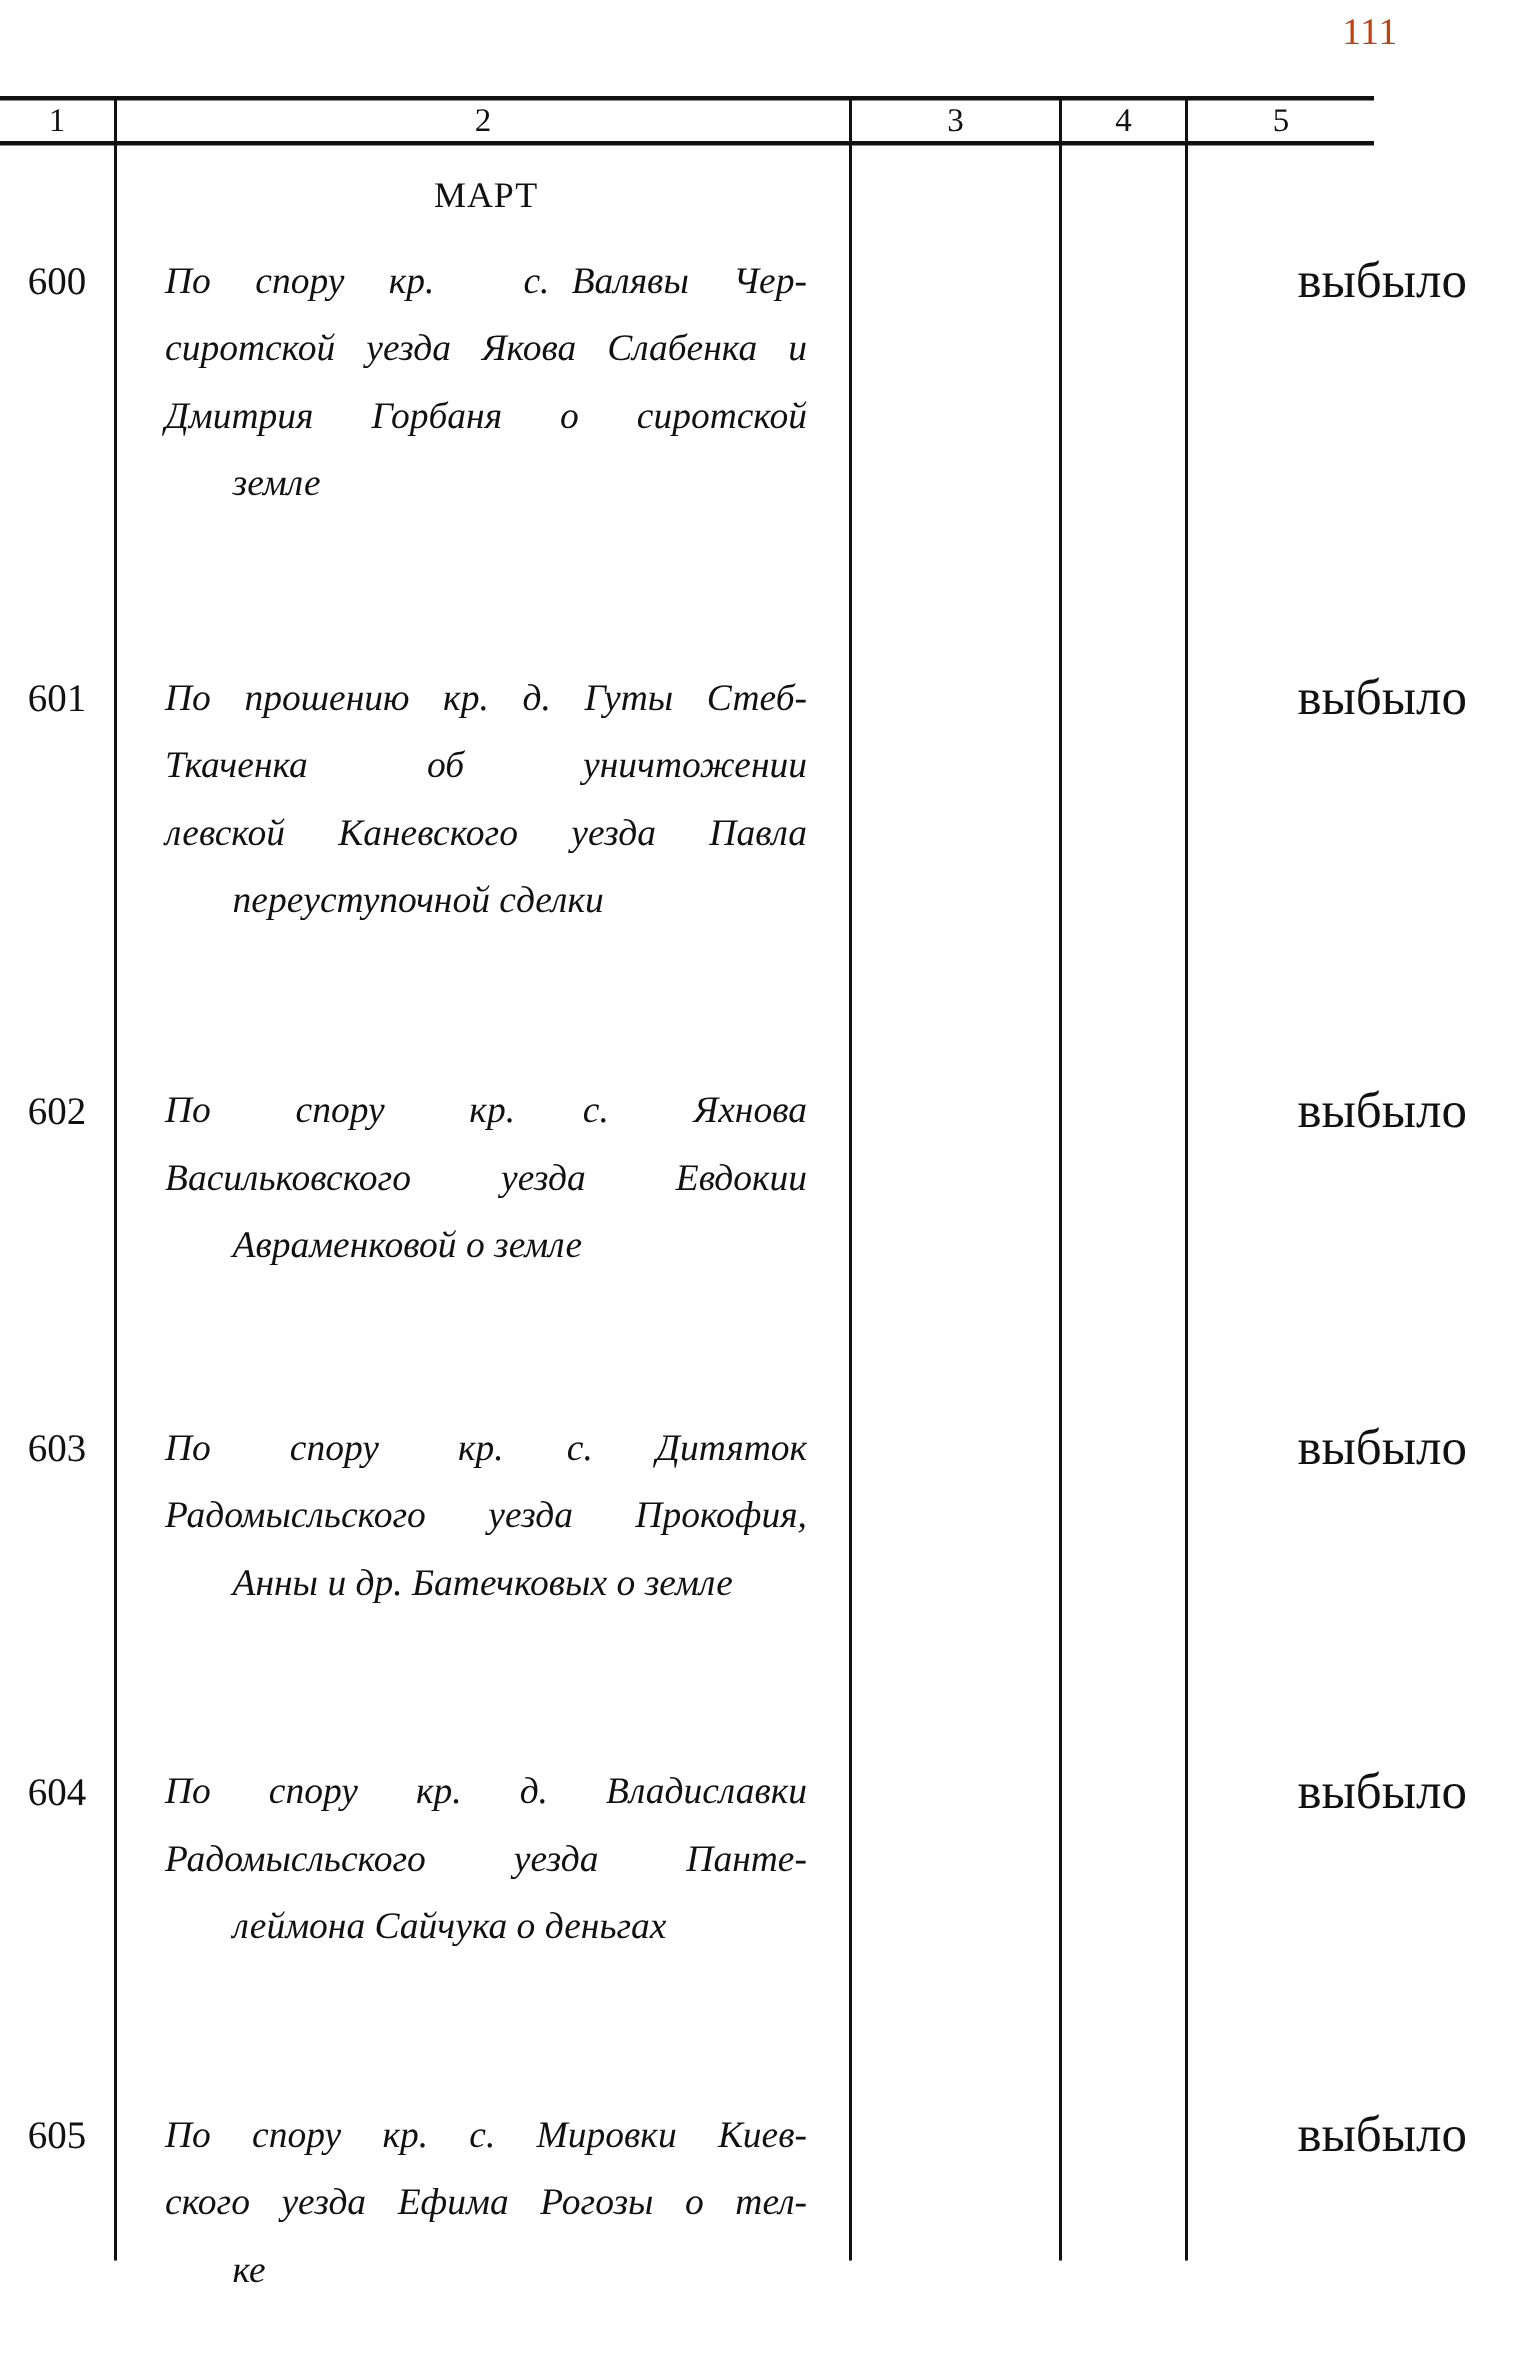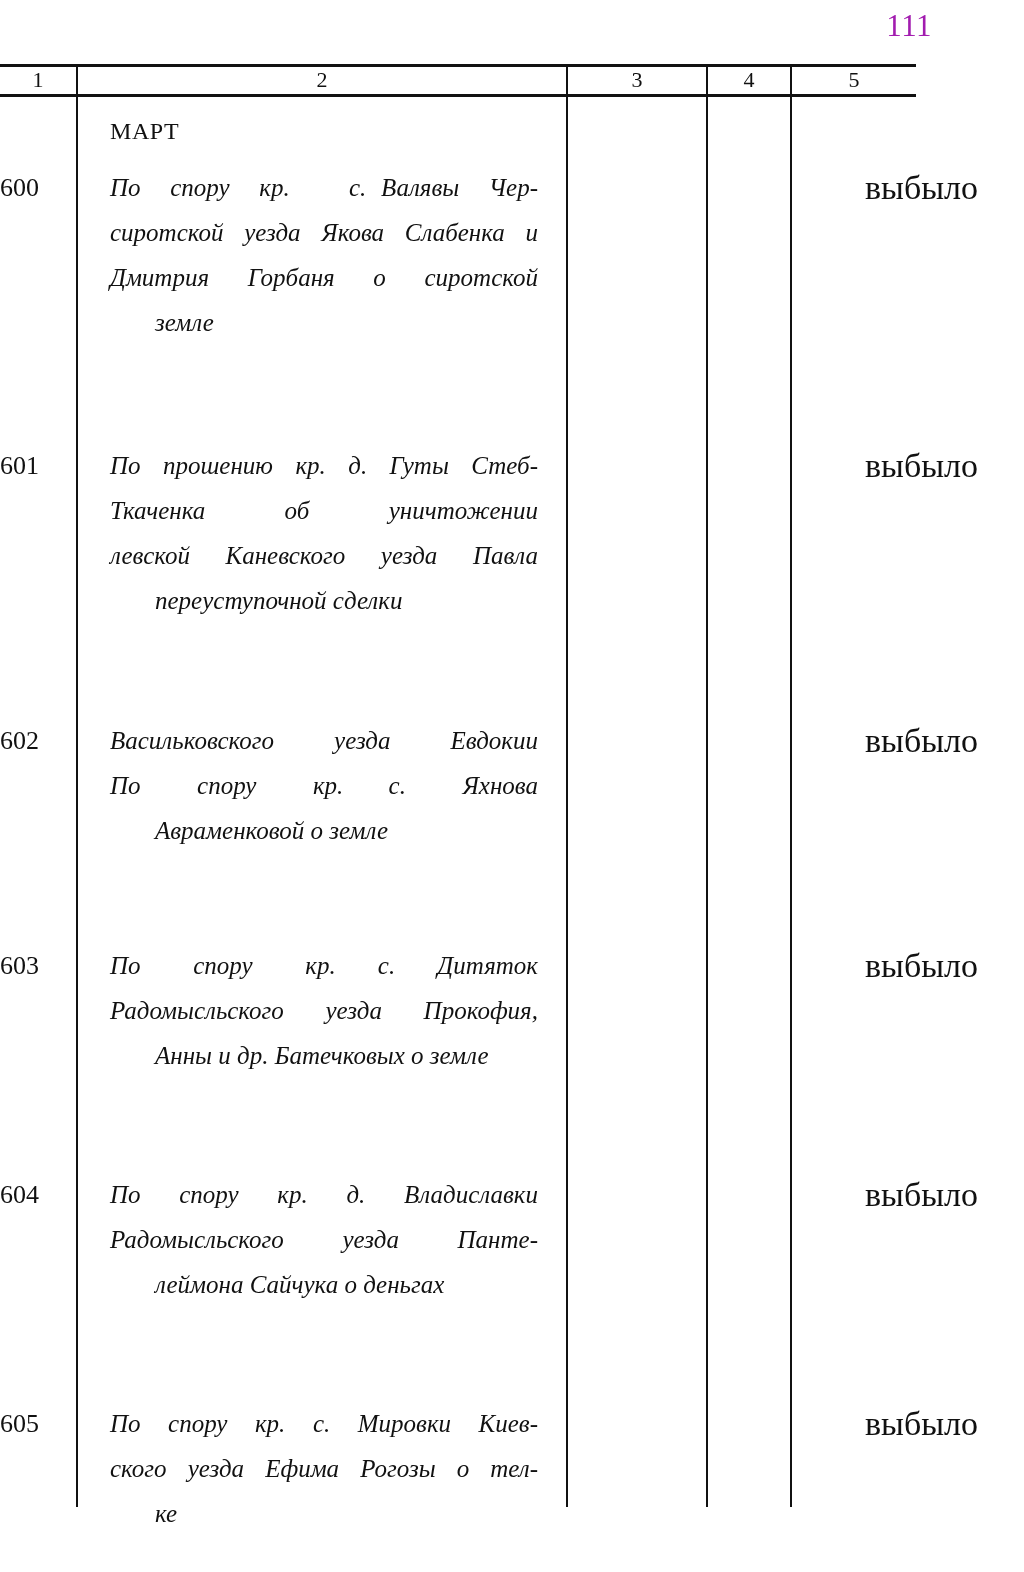--- a/index.html
+++ b/index.html
@@ -15,23 +15,23 @@
     font-family: "Liberation Serif", "DejaVu Serif", serif;
     color: #111111;
     overflow: hidden;
   }
 
   
   .page-number {
     position: absolute;
     top: 8px;
     right: 92px;
-    font-size: 31px;
+    font-size: 25px;
     letter-spacing: 0.5px;
-    color: #a21caf;
+    color: #c2410c;
   }
 
   
   .rule {
     position: absolute;
     background: #111111;
   }
   .h-rule-top {
     left: 0px;
     top: 64px;
@@ -70,36 +70,36 @@
   .ch-3 { left: 568px; width: 138px; }
   .ch-4 { left: 708px; width: 82px; }
   .ch-5 { left: 792px; width: 124px; }
 
   
   .month-heading {
     position: absolute;
     left: 110px;
     top: 118px;
     width: 428px;
-    text-align: left;
+    text-align: center;
     font-size: 24px;
     letter-spacing: 0.6px;
   }
 
   
   .row {
     position: absolute;
     left: 0;
     width: 1024px;
   }
   .row-num {
     position: absolute;
     left: 0px;
     width: 76px;
-    text-align: left;
+    text-align: center;
     font-size: 26px;
     line-height: 45px;
   }
   .row-desc {
     position: absolute;
     left: 110px;
     width: 428px;
     font-size: 25px;
     line-height: 45px;
     text-align: justify;
@@ -174,22 +174,22 @@
         <span class="desc-line">Ткаченка       об       уничтожении</span>
         <span class="desc-line">левской  Каневского  уезда  Павла</span>
         <span class="desc-line last">переуступочной сделки</span>
       </div>
     <div class="row-status">выбыло</div>
   </div>
 
   <div class="row r602">
     <div class="row-num">602</div>
     <div class="row-desc">
+        <span class="desc-line">По     спору     кр.    с.     Яхнова</span>
         <span class="desc-line">Васильковского    уезда    Евдокии</span>
-        <span class="desc-line">По     спору     кр.    с.     Яхнова</span>
         <span class="desc-line last">Авраменковой о земле</span>
       </div>
     <div class="row-status">выбыло</div>
   </div>
 
   <div class="row r603">
     <div class="row-num">603</div>
     <div class="row-desc">
         <span class="desc-line">По     спору     кр.    с.    Дитяток</span>
         <span class="desc-line">Радомысльского  уезда  Прокофия,</span>

